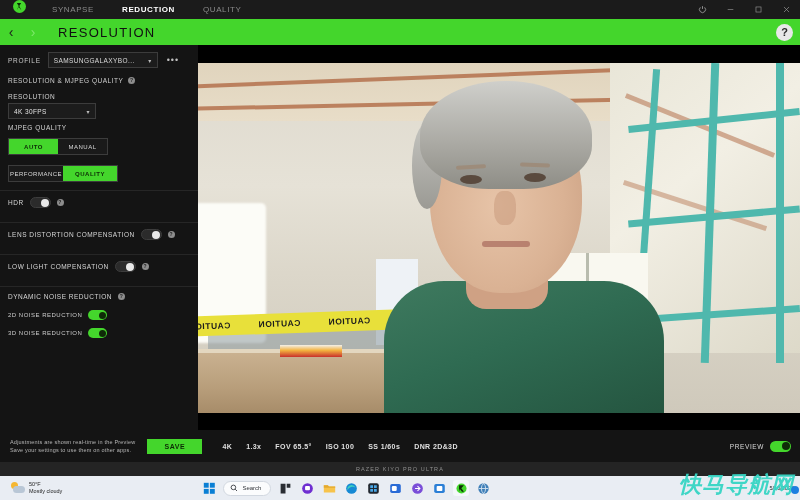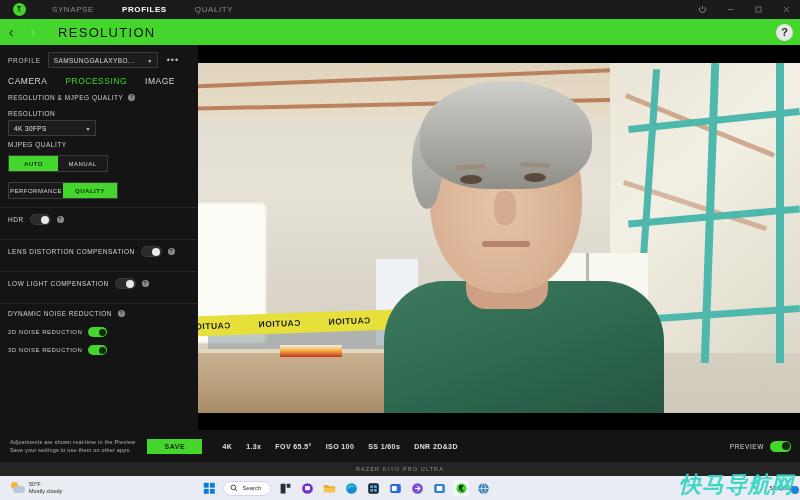--- a/index.html
+++ b/index.html
@@ -7,21 +7,21 @@
     width: 800px; height: 500px;
     background: #000;
     font-family: "Liberation Sans", sans-serif;
     overflow: hidden;
   }
   #app { position: relative; width: 800px; height: 500px; }
 
   
   .titlebar {
     position: absolute; left: 0; top: 0; width: 800px; height: 19px;
-    background: #1b1b1b; display: flex; align-items: center;
+    background: #1b1b1b; display: flex; align-items: flex-start;
   }
   .logo-wrap { width: 38px; display: flex; justify-content: center; align-items: center; }
   .razer-logo {
     width: 13px; height: 13px; border-radius: 50%;
     background: #44d62c; position: relative;
   }
   .razer-logo::after {
     content: ""; position: absolute; left: 4px; top: 2.5px;
     width: 5px; height: 8px;
     background: #0b2d06;
@@ -348,21 +348,21 @@
 <body>
 
 <div id="app">
 
   <div class="titlebar">
     <div class="logo-wrap">
       <div class="razer-logo"></div>
     </div>
     <div class="nav-tabs">
       <div class="nav-tab">SYNAPSE</div>
-      <div class="nav-tab active">PROFILES</div>
+      <div class="nav-tab active">REDUCTION</div>
       <div class="nav-tab">QUALITY</div>
     </div>
     <div class="win-ctrls">
       <div class="win-btn">
         <svg width="9" height="9" viewBox="0 0 16 16" fill="none" stroke="#9a9a9a" stroke-width="1.6">
           <path d="M8 2 v5"></path>
             <path d="M4.2 4.2 a5.4 5.4 0 1 0 7.6 0"></path>
         </svg>
       </div>
       <div class="win-btn">
@@ -394,25 +394,20 @@
 
     <div class="profile-row">
       <div class="profile-label">PROFILE</div>
       <div class="profile-select">
         <span>SAMSUNGGALAXYBO...</span>
         <span class="caret">▾</span>
       </div>
       <div class="dots-btn">•••</div>
     </div>
 
-    <div class="subtabs">
-      <div class="subtab">CAMERA</div>
-      <div class="subtab active">PROCESSING</div>
-      <div class="subtab">IMAGE</div>
-    </div>
 
     <div class="section-head">
       <span>RESOLUTION &amp; MJPEG QUALITY</span>
       <span class="info-ic">?</span>
     </div>
 
     <div class="field-label">RESOLUTION</div>
     <div class="res-select">
       <span>4K 30FPS</span>
       <span class="caret">▾</span>

